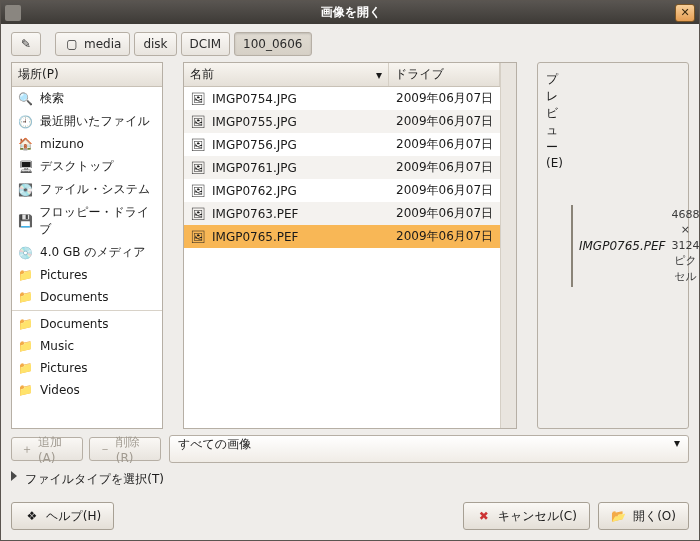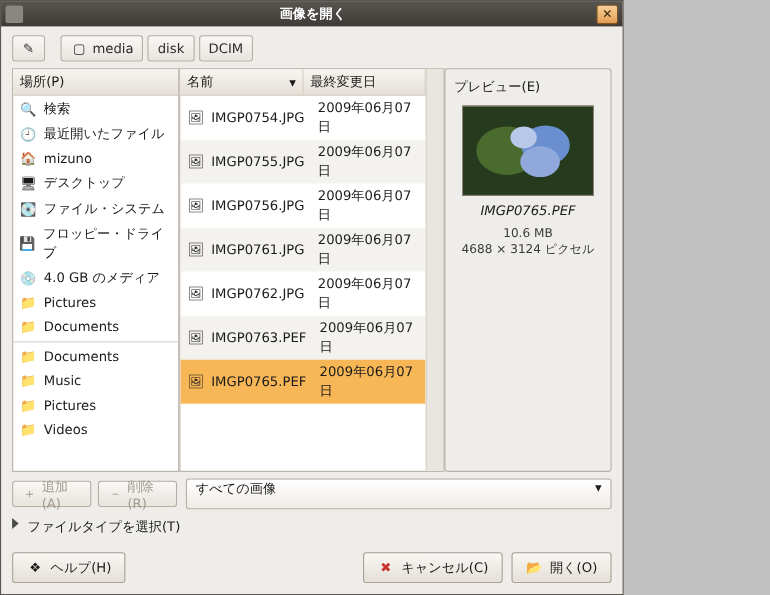--- a/index.html
+++ b/index.html
@@ -1,47 +1,47 @@
 <!DOCTYPE html>
 <html><head>
 <meta charset="utf-8">
 <style>
 html,body{margin:0;padding:0;font-family:"DejaVu Sans","Liberation Sans",sans-serif;font-size:12px;color:#1a1a1a;background:#c0c0c0}
-.window{width:567px;height:541px;box-sizing:border-box;background:#efedea;border:1px solid #5a5550;display:flex;flex-direction:column}
+.window{width:700px;height:541px;box-sizing:border-box;background:#efedea;border:1px solid #5a5550;display:flex;flex-direction:column}
 .titlebar{height:23px;background:linear-gradient(#595551,#3d3a36);color:#fff;display:flex;align-items:center;padding:0 4px;font-weight:bold;font-size:12px}
 .titlebar .app-icon{width:16px;height:16px;background:#8a8680;border-radius:2px;margin-right:6px}
 .titlebar .title{flex:1;text-align:center}
 .titlebar .close{width:18px;height:16px;background:linear-gradient(#f7cf9a,#e59e53);border:1px solid #7b5524;border-radius:3px;display:flex;align-items:center;justify-content:center;color:#3a2a10;font-weight:bold;font-size:11px}
 .body{flex:1;display:flex;flex-direction:column;padding:8px 10px 10px;gap:6px}
 .pathbar{display:flex;gap:4px;align-items:center}
 .btn{background:linear-gradient(#faf8f5,#e8e4de);border:1px solid #b6afa5;border-radius:3px;padding:4px 8px;font-size:12px;display:inline-flex;align-items:center;gap:4px;color:#2b2b2b;cursor:default;height:24px;box-sizing:border-box}
 .btn.icon-only{padding:4px 6px;width:30px;justify-content:center}
 .btn.active{background:linear-gradient(#e0dbd2,#d6d0c6);box-shadow:inset 0 1px 2px rgba(0,0,0,.15)}
-.mainrow{flex:1;display:flex;gap:0;min-height:0}
+.mainrow{flex:1;display:flex;gap:20px;min-height:0}
 .places{width:150px;border:1px solid #b6afa5;background:#fff;display:flex;flex-direction:column;overflow:hidden}
 .col-header{background:linear-gradient(#f8f5f0,#e5e0d8);border-bottom:1px solid #c8c1b6;padding:3px 6px;font-size:12px;display:flex;align-items:center;gap:6px}
 .places-list{flex:1;overflow:auto}
 .place{display:flex;align-items:center;gap:6px;padding:3px 6px;font-size:12px}
 .ico{width:16px;height:16px;display:inline-flex;align-items:center;justify-content:center;font-size:12px}
 .filearea{flex:1;display:flex;border:1px solid #b6afa5;background:#fff;min-width:0}
 .filecols{flex:1;display:flex;flex-direction:column;min-width:0}
 .fileheaders{display:flex;background:linear-gradient(#f8f5f0,#e5e0d8);border-bottom:1px solid #c8c1b6}
 .fh{padding:3px 6px;font-size:12px;border-right:1px solid #d5cfc5}
 .fh.name{flex:1;display:flex;align-items:center;justify-content:space-between}
 .fh.date{width:98px}
 .filelist{flex:1;overflow:auto}
 .frow{display:flex;align-items:center;font-size:12px}
 .frow:nth-child(odd){background:#fff}
 .frow:nth-child(even){background:#f4f2ef}
 .frow.selected{background:#f8b756}
 .fc{padding:3px 6px}
 .fc.name{flex:1;display:flex;align-items:center;gap:6px}
 .fc.date{width:98px}
 .scroll-gutter{width:15px;background:#e9e5df;border-left:1px solid #d5cfc5}
-.preview{width:138px;border:1px solid #b6afa5;border-radius:3px;padding:8px 6px;background:#efedea;display:flex;flex-direction:column;align-items:center;gap:6px}
+.preview{width:138px;border:1px solid #b6afa5;border-radius:3px;padding:8px 6px;background:#efedea;display:flex;flex-direction:row;align-items:center;gap:6px}
 .preview-title{align-self:stretch;text-align:left;padding:0 2px 2px}
 .thumb{width:118px;height:80px;background:#2d3a20;border:1px solid #8a8478;display:flex;align-items:center;justify-content:center;position:relative;overflow:hidden}
 .thumb svg{width:100%;height:100%}
 .pv-name{font-style:italic;font-size:12px;text-align:center}
 .pv-meta{font-size:11px;color:#3a3a3a;text-align:center;line-height:1.4}
 .addremove{display:flex;gap:6px}
 .btn.disabled{color:#a09a90}
 .filterrow{display:flex;gap:8px;align-items:center}
 .filterrow .spacer{width:150px}
 .select{flex:1;height:26px;border:1px solid #b6afa5;border-radius:3px;background:linear-gradient(#fff,#f0ece6);display:flex;align-items:flex-start;justify-content:space-between;padding:0 8px;font-size:12px}
@@ -71,20 +71,23 @@
       <span class="btn">
         <span class="ico">▢</span>
         <span>media</span>
       </span>
       <span class="btn">
           <span>disk</span>
         </span>
       <span class="btn">
           <span>DCIM</span>
         </span>
+      <span class="btn active">
+          <span>100_0606</span>
+        </span>
     </div>
 
     <div class="mainrow">
       <div class="places">
         <div class="col-header">
             <span>場所(P)</span>
           </div>
         <div class="places-list" id="places-list">
             <div class="place">
               <span class="ico">🔍</span>
@@ -142,21 +145,21 @@
           </div>
       </div>
 
       <div class="filearea">
         <div class="filecols">
           <div class="fileheaders">
             <div class="fh name">
               <span>名前</span>
               <span>▾</span>
             </div>
-            <div class="fh date"><span>最終変更日</span></div>
+            <div class="fh date"><span>ドライブ</span></div>
           </div>
           <div class="filelist" id="file-list">
               <div class="frow">
                 <div class="fc name">
                   <span class="ico">🖼</span>
                   <span>IMGP0754.JPG</span>
                 </div>
                 <div class="fc date">2009年06月07日</div>
               </div>
               <div class="frow">
@@ -212,21 +215,20 @@
           <svg viewBox="0 0 118 80">
             <rect width="118" height="80" fill="#263a1d"></rect>
             <ellipse cx="40" cy="40" rx="28" ry="22" fill="#4a6b2e"></ellipse>
             <ellipse cx="75" cy="35" rx="22" ry="18" fill="#6a8fd0"></ellipse>
             <ellipse cx="70" cy="50" rx="18" ry="14" fill="#90a8dc"></ellipse>
             <ellipse cx="55" cy="28" rx="12" ry="10" fill="#b7c8e8"></ellipse>
           </svg>
         </div>
         <div class="pv-name">IMGP0765.PEF</div>
         <div class="pv-meta">
-          <div>10.6 MB</div>
           <div>4688 × 3124 ピクセル</div>
         </div>
       </div>
     </div>
 
     <div class="filterrow">
       <div class="addremove spacer">
         <span class="btn disabled">
             <span class="ico">＋</span>
             <span>追加(A)</span>

